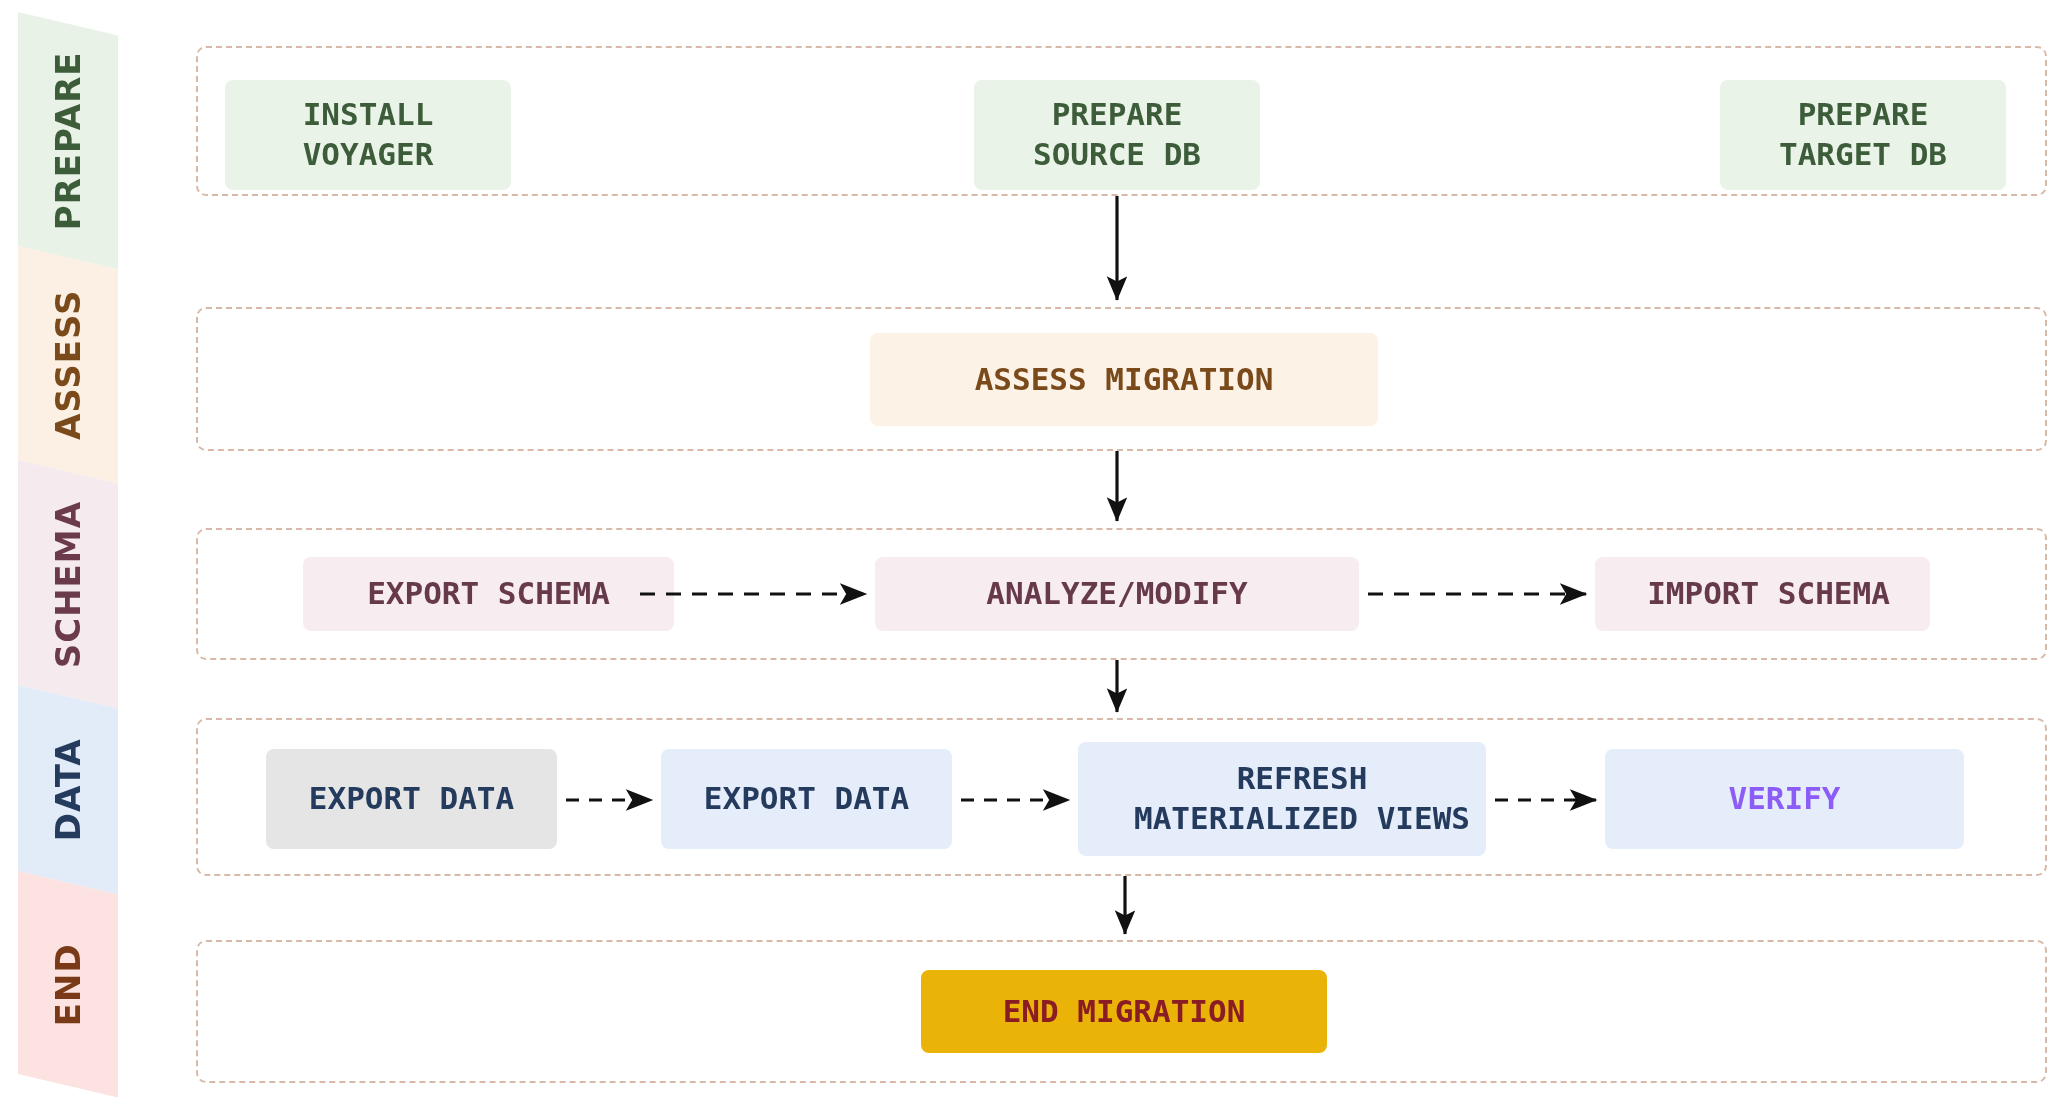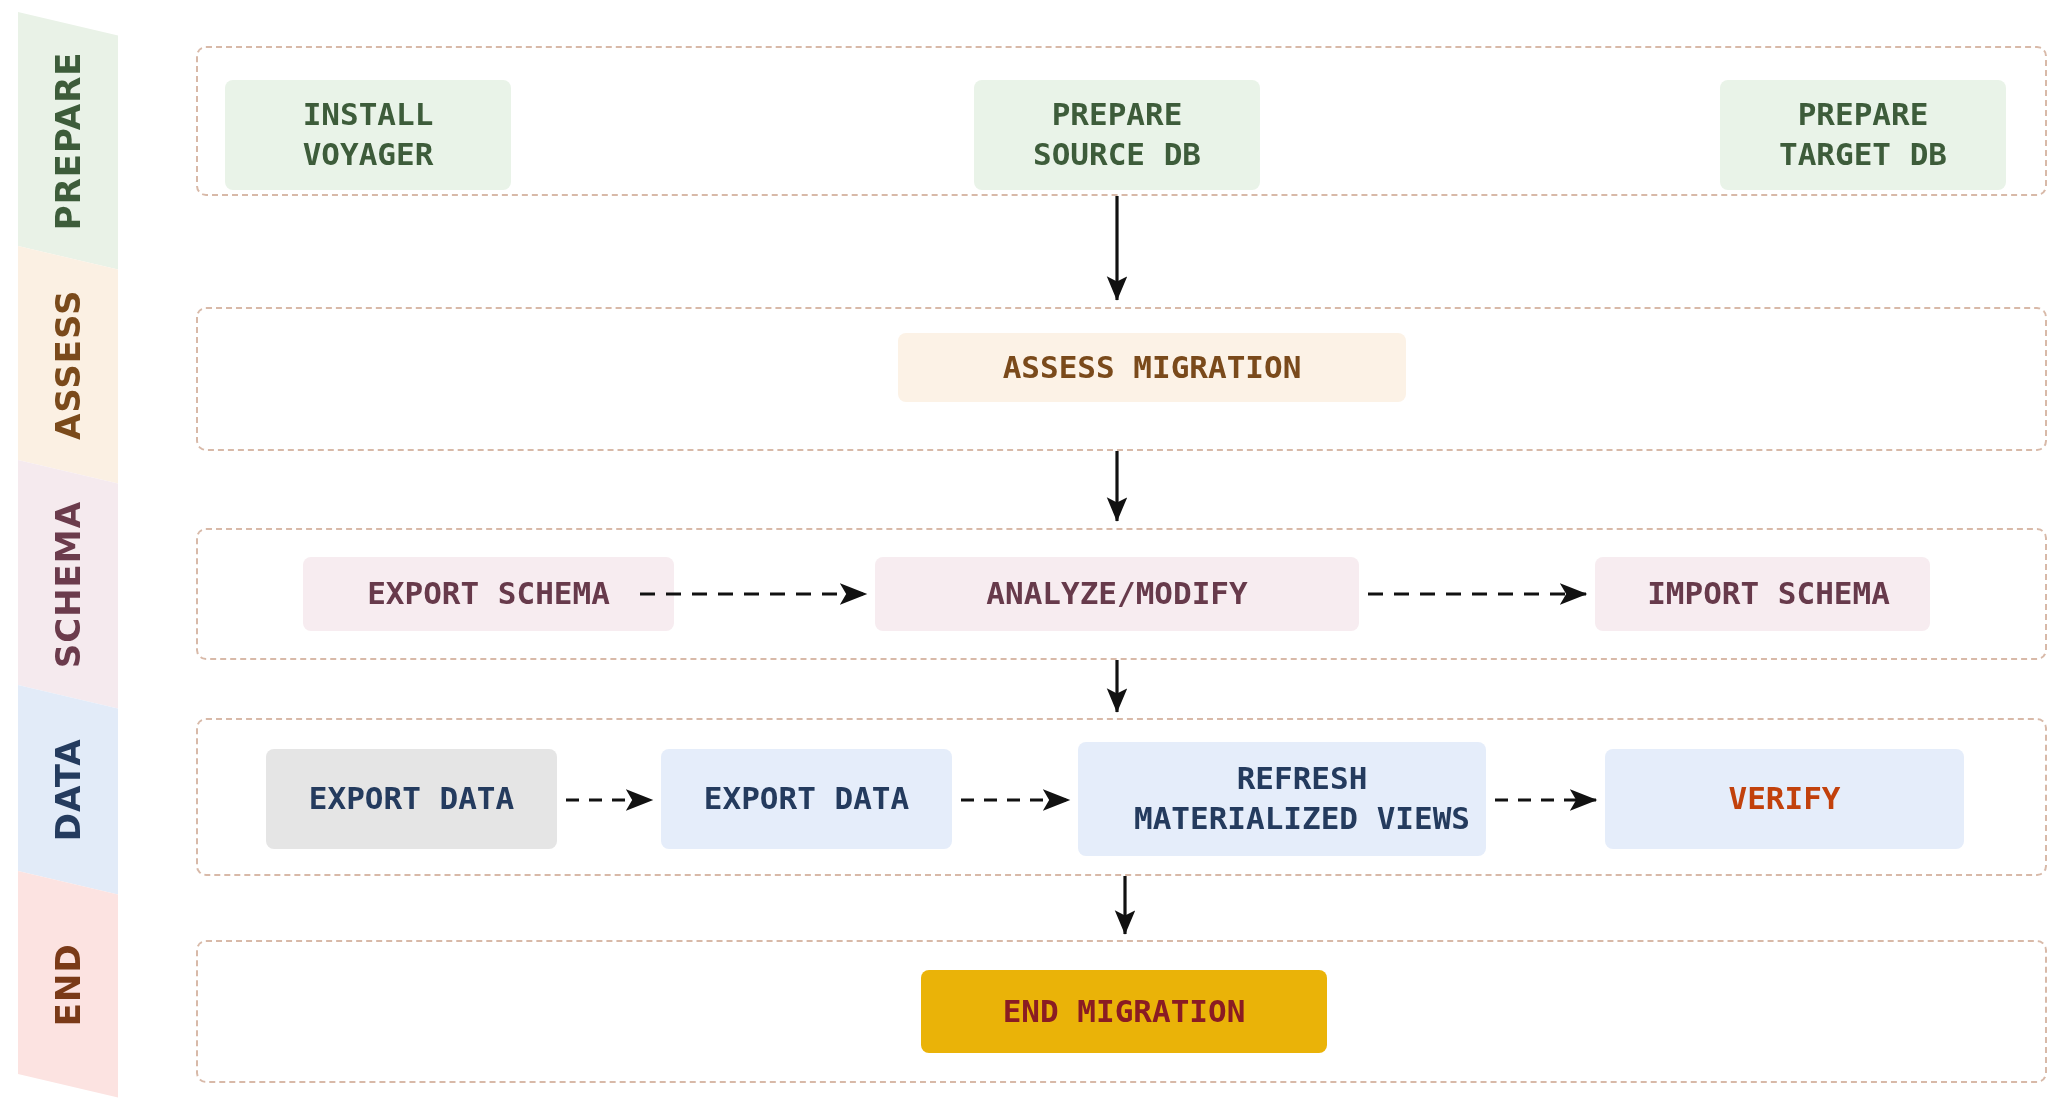--- a/index.html
+++ b/index.html
@@ -114,36 +114,36 @@
 
   <div class="node" style="left:225px; top:80px; width:286px; height:110px; background:#e9f3e8; color:#3d5c3a;">INSTALL
 VOYAGER</div>
 
   <div class="node" style="left:974px; top:80px; width:286px; height:110px; background:#e9f3e8; color:#3d5c3a;">PREPARE
 SOURCE DB</div>
 
   <div class="node" style="left:1720px; top:80px; width:286px; height:110px; background:#e9f3e8; color:#3d5c3a;">PREPARE
 TARGET DB</div>
 
-  <div class="node" style="left:898px; top:333px; width:508px; height:69px; background:#fcf2e6; color:#7a4a1b;">ASSESS MIGRATION</div>
+  <div class="node" style="left:870px; top:333px; width:508px; height:93px; background:#fcf2e6; color:#7a4a1b;">ASSESS MIGRATION</div>
 
   <div class="node" style="left:303px; top:557px; width:371px; height:74px; background:#f7ecf0; color:#673a4b;">EXPORT SCHEMA</div>
 
   <div class="node" style="left:875px; top:557px; width:484px; height:74px; background:#f7ecf0; color:#673a4b;">ANALYZE/MODIFY</div>
 
   <div class="node" style="left:1595px; top:557px; width:335px; height:74px; background:#f7ecf0; color:#673a4b;padding-left:12px;">IMPORT SCHEMA</div>
 
   <div class="node" style="left:266px; top:749px; width:291px; height:100px; background:#e5e5e5; color:#243b5e;">EXPORT DATA</div>
 
   <div class="node" style="left:661px; top:749px; width:291px; height:100px; background:#e5edfa; color:#243b5e;">EXPORT DATA</div>
 
   <div class="node" style="left:1078px; top:742px; width:408px; height:114px; background:#e5edfa; color:#243b5e;padding-left:40px;">REFRESH
 MATERIALIZED VIEWS</div>
 
-  <div class="node" style="left:1605px; top:749px; width:359px; height:100px; background:#e5edfa; color:#c2410c;">VERIFY</div>
+  <div class="node" style="left:1605px; top:749px; width:359px; height:100px; background:#e5edfa; color:#8b5cf6;">VERIFY</div>
 
   <div class="node" style="left:921px; top:970px; width:406px; height:83px; background:#eab308; color:#8a1c23;">END MIGRATION</div>
 
   <svg class="arrow-layer" viewBox="0 0 2067 1105" width="2067" height="1105" xmlns="http://www.w3.org/2000/svg">
     <defs>
       <marker id="ah-solid" markerWidth="9" markerHeight="9" refX="7.4" refY="3.2" orient="auto" markerUnits="strokeWidth">
         <path d="M0,0 L7.6,3.2 L0,6.4 L1.6,3.2 z" fill="#111111"></path>
       </marker>
       <marker id="ah-dash" markerWidth="10" markerHeight="10" refX="8.2" refY="3.4" orient="auto" markerUnits="strokeWidth">
         <path d="M0,0 L8.6,3.4 L0,6.8 L2.0,3.4 z" fill="#111111"></path>

